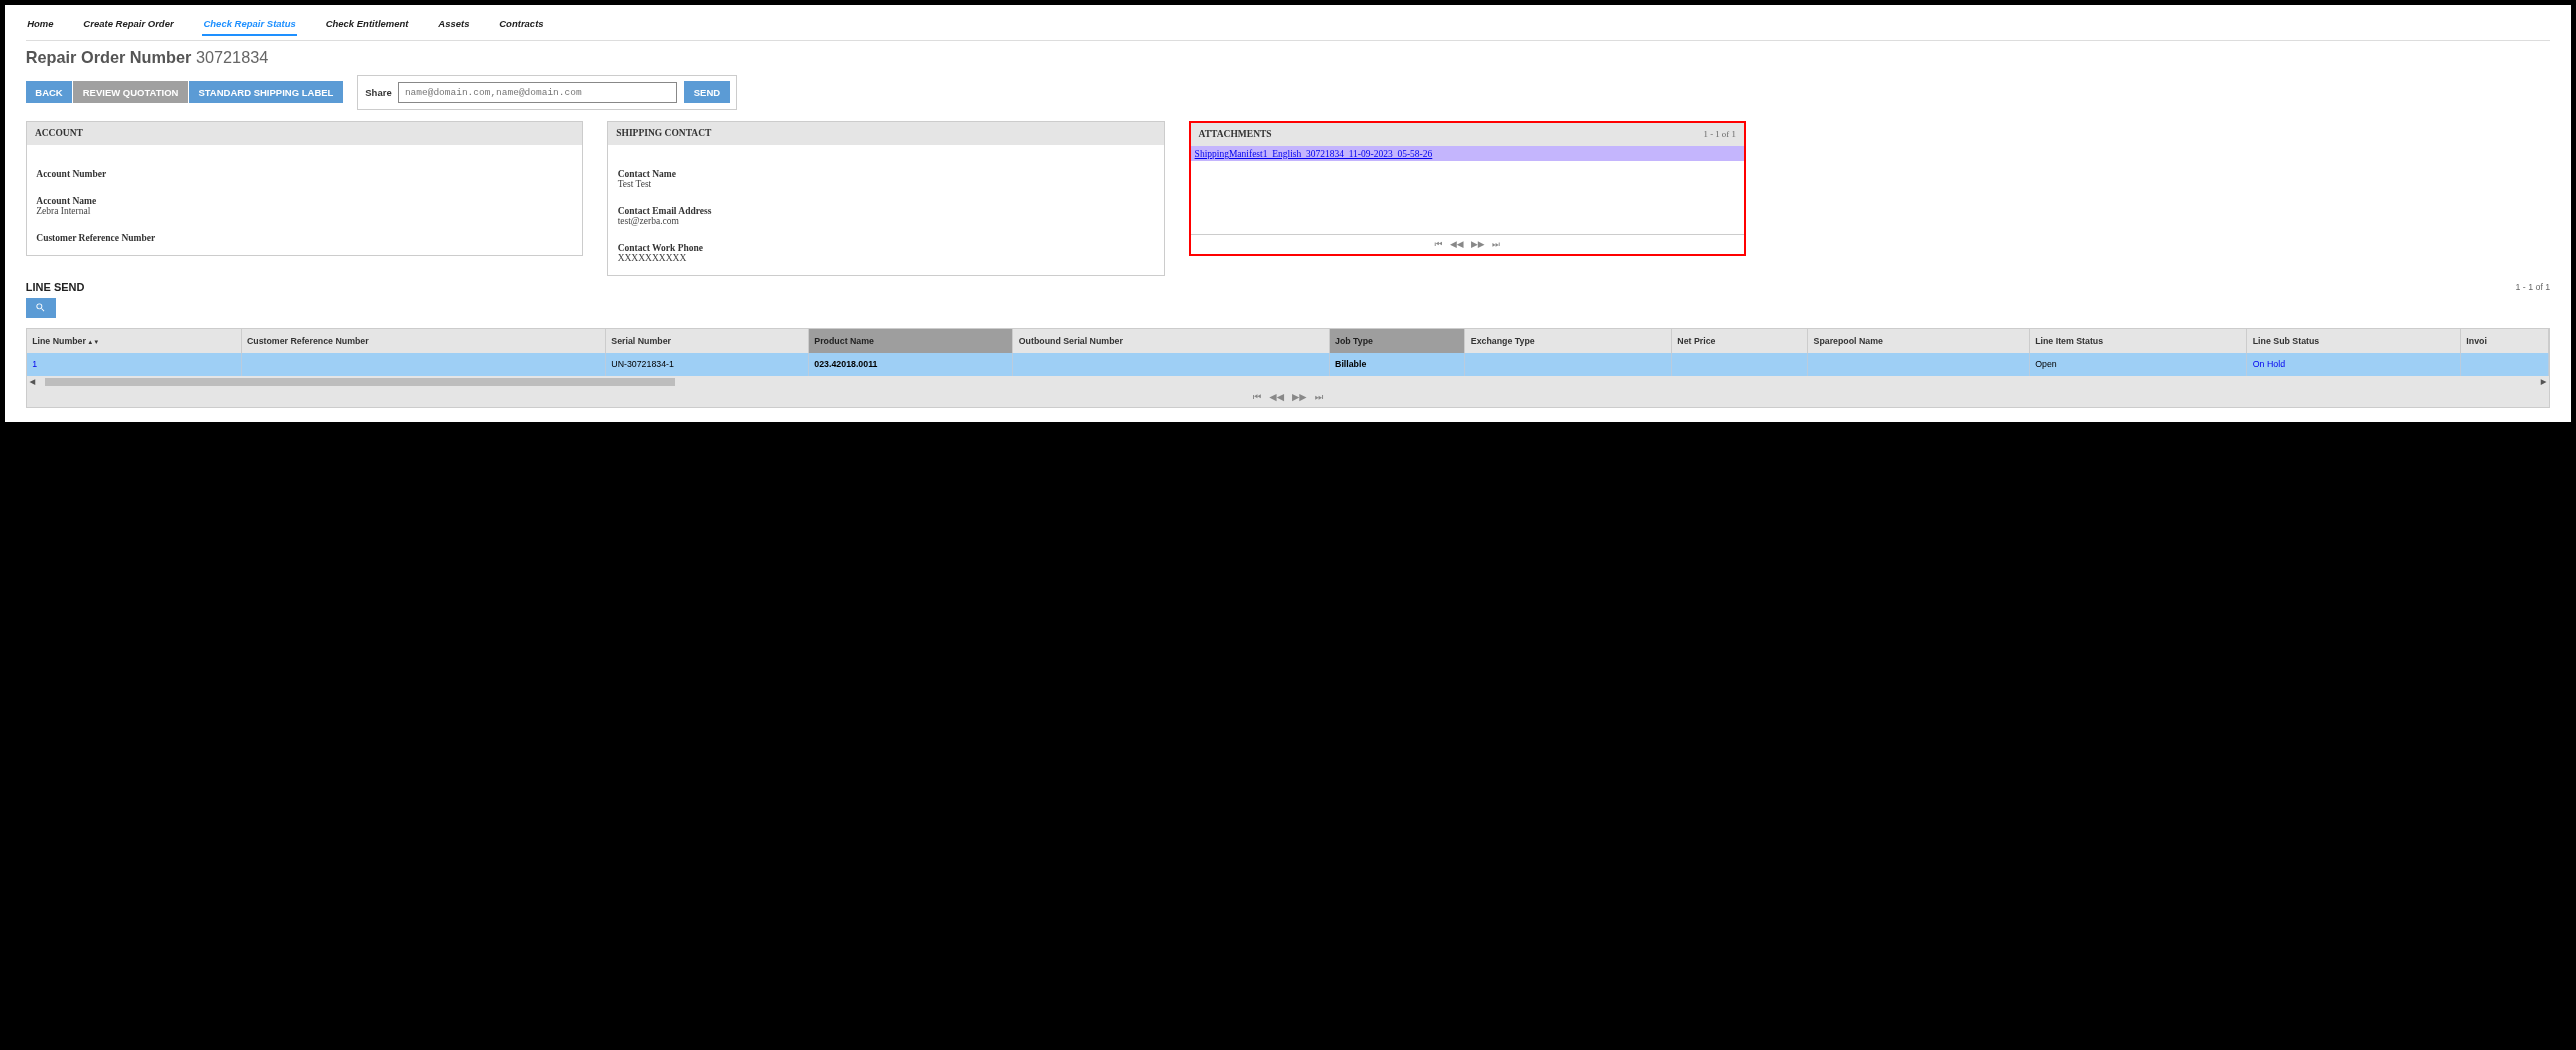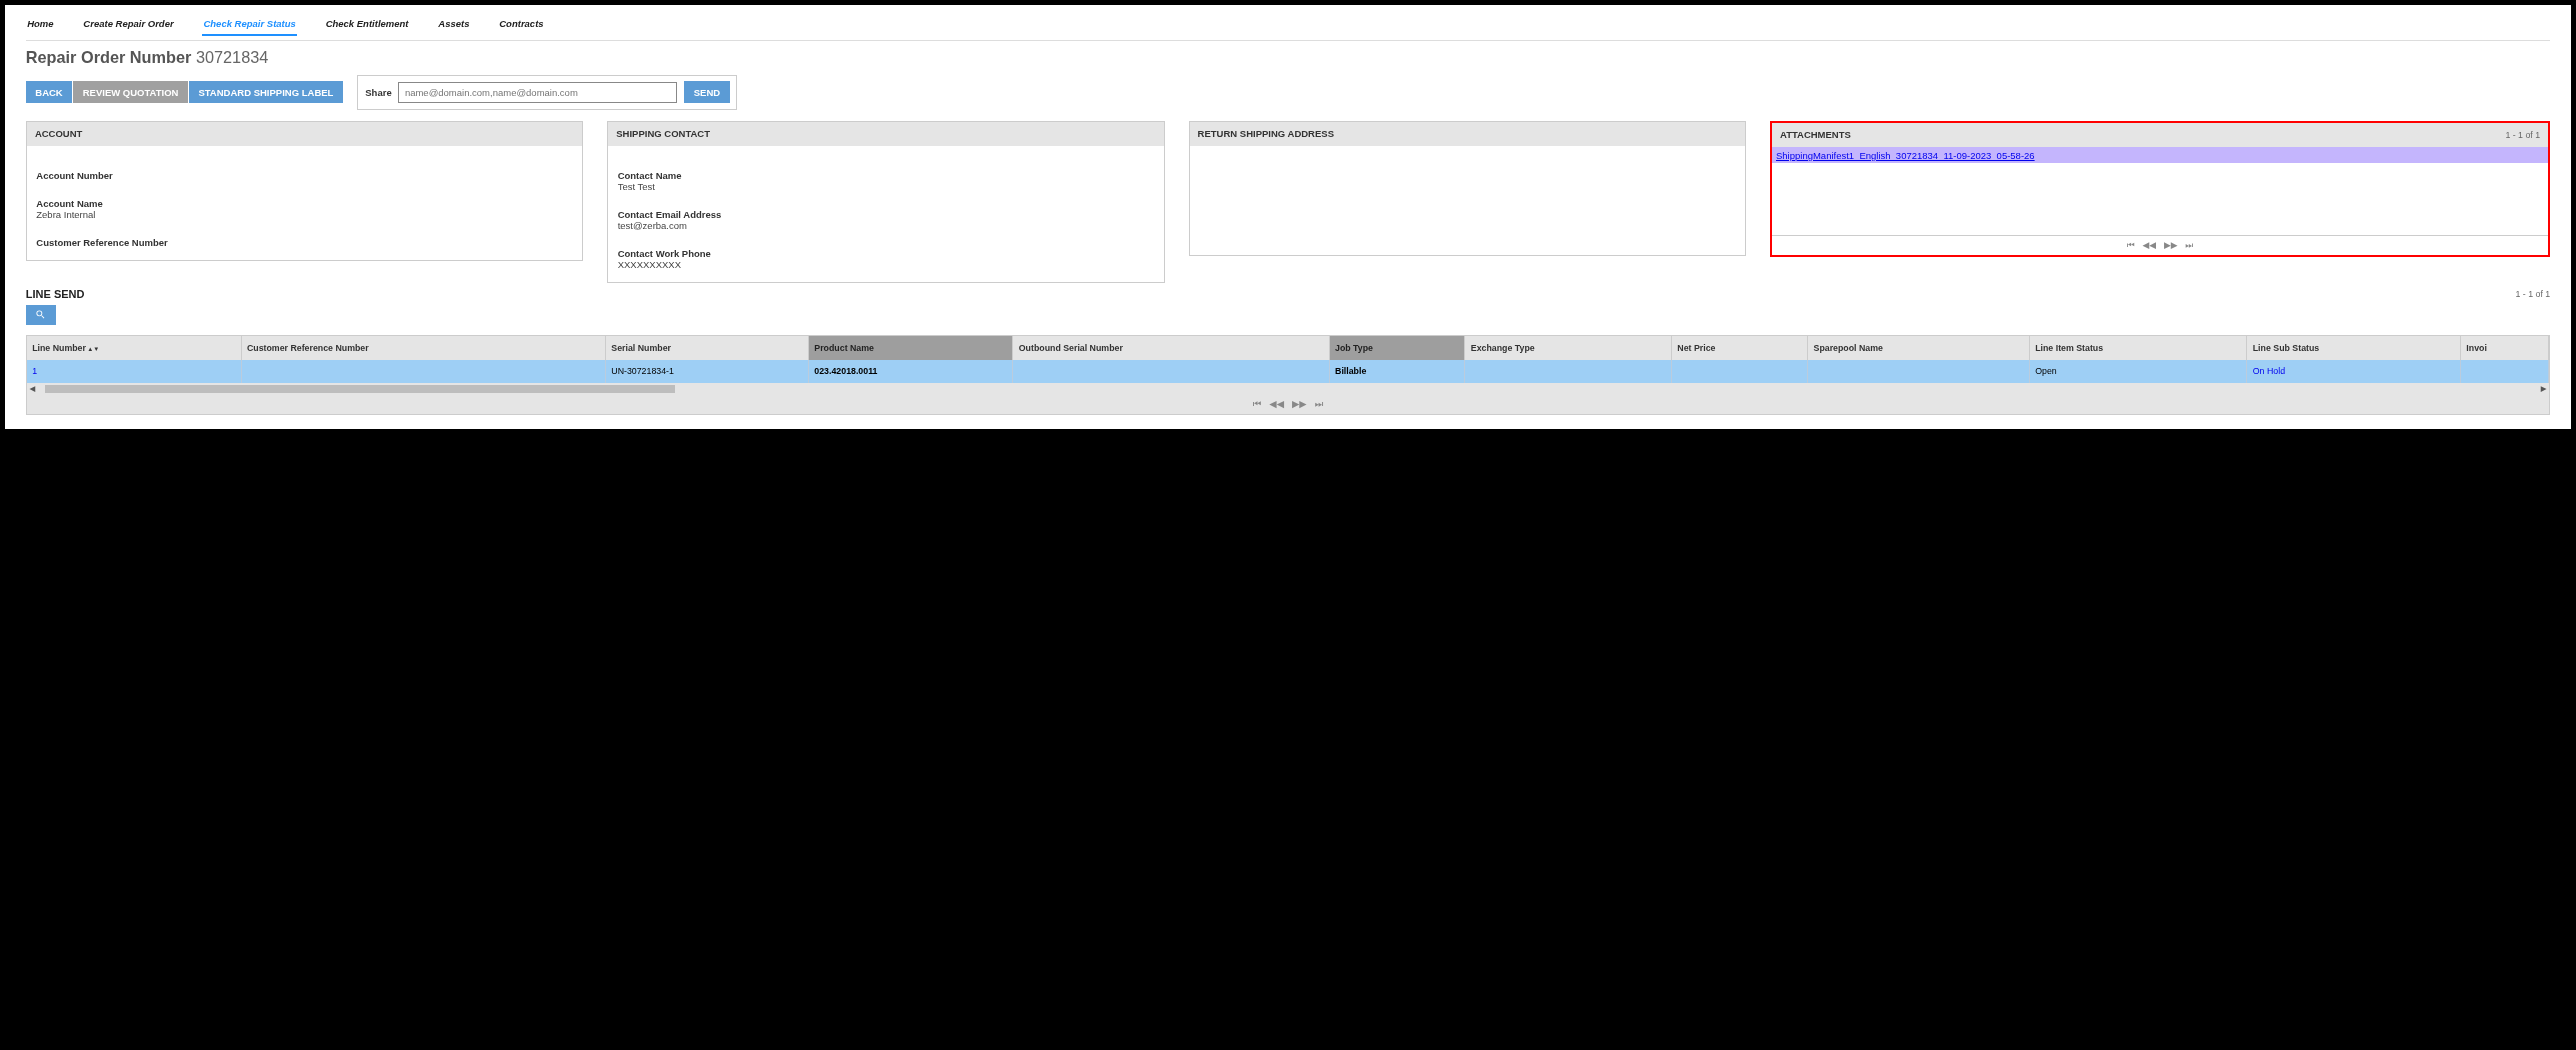--- a/index.html
+++ b/index.html
@@ -64,27 +64,29 @@
     padding: 5.4px 6.8px;
     gap: 6.8px;
     margin-left: 13.6px;
   }
   .share-box label { font-weight: bold; color:#333; }
   .share-box input {
     width: 279px;
     padding: 4.1px 5.4px;
     border: 0.7px solid #888;
     font-size: 9.5px;
+    font-family: Liberation Mono, monospace;
   }
   .panels {
     display: grid;
     grid-template-columns: 1fr 1fr 1fr 1.4fr;
     gap: 24px;
     margin-bottom: 5.4px;
     align-items: start;
+    font-family: Liberation Serif, serif;
   }
   .panel {
     border: 0.7px solid #ccc;
   }
   .panel-header {
     background: #e5e5e5;
     padding: 6.8px 8.1px;
     font-weight: bold;
     color: #333;
     display: flex;
@@ -246,26 +248,20 @@
       <div class="panel-body">
         <div class="field-label">Contact Name</div>
         <div class="field-value">Test Test</div>
         <div class="field-label">Contact Email Address</div>
         <div class="field-value">test@zerba.com</div>
         <div class="field-label">Contact Work Phone</div>
         <div class="field-value">XXXXXXXXXX</div>
       </div>
     </div>
 
-    <div class="panel">
-      <div class="panel-header">
-        <span>RETURN SHIPPING ADDRESS</span>
-      </div>
-      <div class="panel-body"></div>
-    </div>
 
     <div class="panel attach-panel">
       <div class="panel-header">
         <span>ATTACHMENTS</span>
         <span class="header-pager">1 - 1 of 1</span>
       </div>
       <div class="attach-list">
         <div class="attach-item">ShippingManifest1_English_30721834_11-09-2023_05-58-26</div>
       </div>
       <div class="attach-pager">

